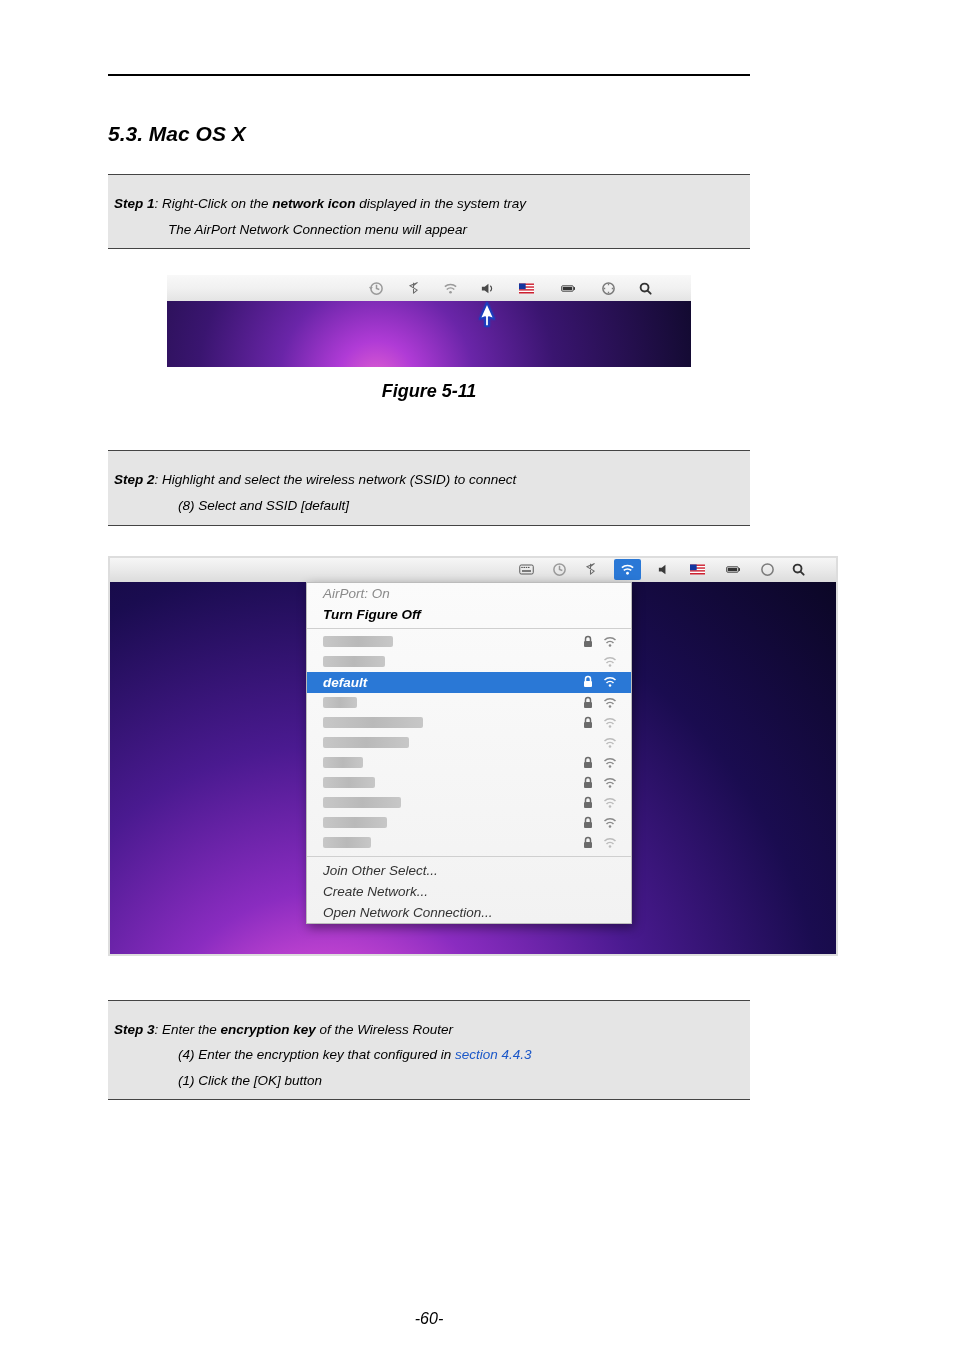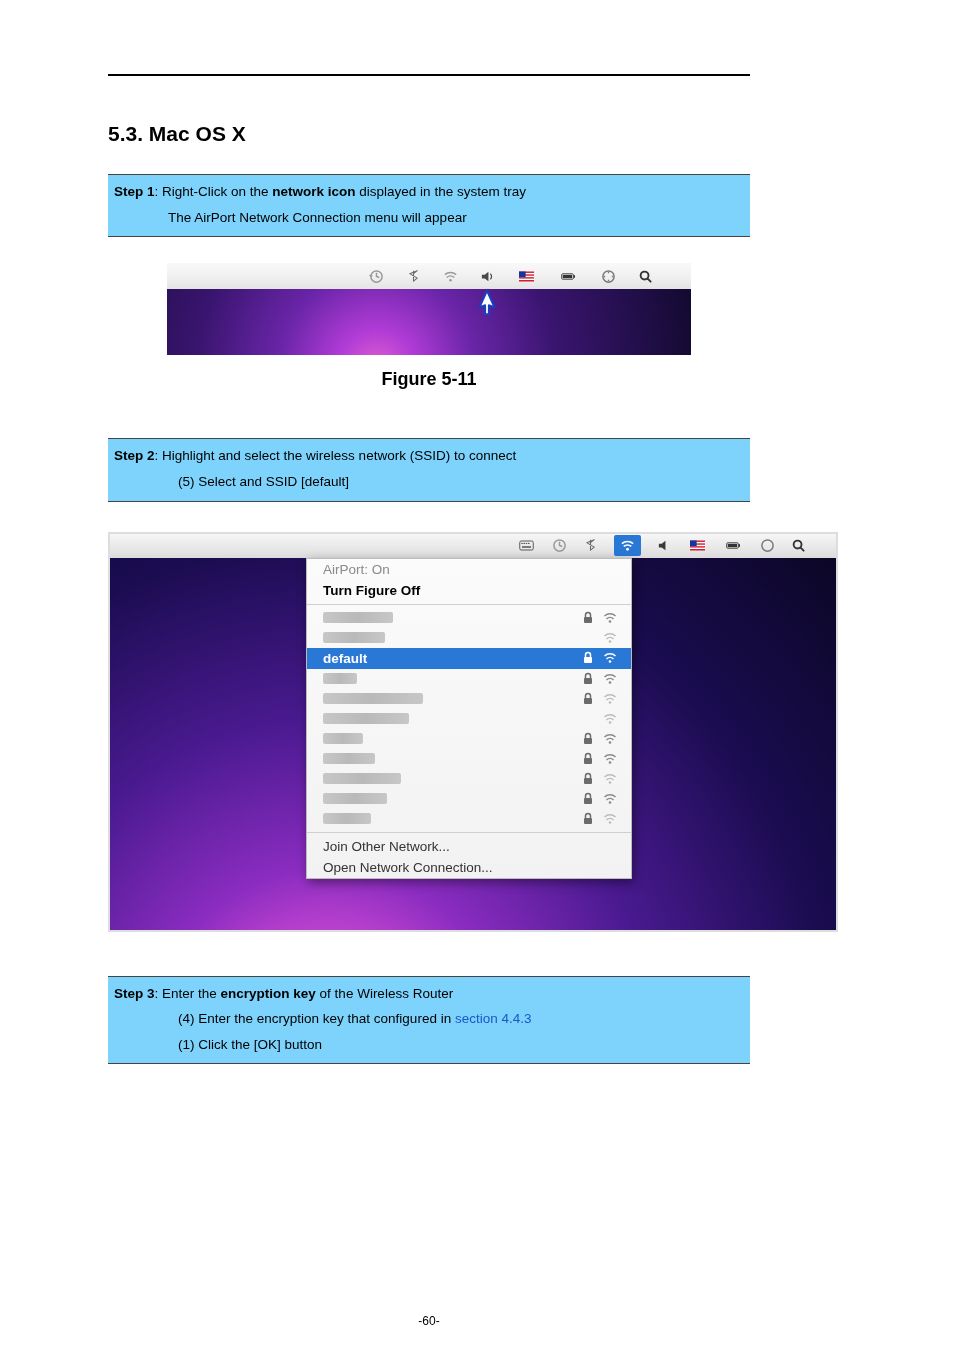--- a/index.html
+++ b/index.html
@@ -1,27 +1,27 @@
 <!DOCTYPE html>
 <html><head>
 <meta charset="utf-8">
 <style>
   * { box-sizing: border-box; margin: 0; padding: 0; }
   html, body { width: 954px; height: 1350px; background: #ffffff; font-family: Arial, Helvetica, sans-serif; color: #000; }
-  .page { width: 858px; height: 1350px; position: relative; padding: 74px 108px 0 108px; }
+  .page { width: 858px; height: 1350px; position: relative; padding: 74px 108px 0 108px; font-style: italic; }
   .top-rule { border: none; border-top: 2.5px solid #000; margin-bottom: 46px; width: 100%; }
   .heading { font-size: 21px; font-weight: bold; margin-bottom: 28px; }
-  .step-box { background: #7dd3fc; border-top: 1px solid #444; border-bottom: 1px solid #444; padding: 4px 6px 6px 6px; margin-bottom: 26px; font-size: 13.5px; line-height: 1.9; }
+  .step-box { background: #e5e5e5; border-top: 1px solid #444; border-bottom: 1px solid #444; padding: 16px 6px 6px 6px; margin-bottom: 26px; font-size: 13.5px; line-height: 1.9; }
   .step-line .label { font-weight: bold; }
   .indent1 { padding-left: 54px; }
   .indent2 { padding-left: 64px; }
   .fig-wrap { text-align: center; margin-top: 22px; margin-bottom: 48px; }
   .fig-cap { font-size: 18px; font-weight: bold; text-align: center; margin-top: 14px; }
   .link { color: #1a57c8; }
-  .page-num { position: absolute; bottom: 22px; left: 0; right: 0; text-align: center; font-size: 12px; }
+  .page-num { position: absolute; bottom: 22px; left: 0; right: 0; text-align: center; font-size: 16px; }
 
   
   .fig11 { width: 524px; height: 92px; margin: 0 auto; background: #fff; position: relative; overflow: hidden; }
   .fig11-menubar { width: 524px; height: 26px; background: linear-gradient(#f8f8f8,#f1f1f1,#e4e4e4); display:flex; align-items:center; justify-content:flex-end; gap:22px; padding-right:38px; font-size:14px; }
   .fig11-desktop { width: 524px; height: 66px; background: radial-gradient(circle at 40% 120%, #e05fd0 0%, #b03bd6 12%, #6a25a8 30%, #3a1570 55%, #120a30 100%); position: relative; }
   .fig11-arrow { position:absolute; top:0px; left:311px; width:18px; height:28px; }
   .fig11-arrow svg { filter: drop-shadow(0 0 1px #1b3fbf); }
   .mbicon { width:15px; height:15px; display:inline-flex; align-items:center; justify-content:center; }
   .mbicon svg { width:15px; height:15px; }
 
@@ -123,21 +123,21 @@
       </div>
     </div>
     <div class="fig-cap">Figure 5-11</div>
   </div>
 
   <div class="step-box">
     <div class="step-line">
       <span class="label">Step 2</span><span>: Highlight and select the wireless network (SSID) to connect</span>
     </div>
     <div class="indent2">
-      <span>(5)  Select and SSID [</span><span class="label">default</span><span>]</span>
+      <span>(8)  Select and SSID [</span><span class="label">default</span><span>]</span>
     </div>
   </div>
 
   <div class="fig-wrap" style="margin-top:30px; margin-bottom:44px;">
     <div class="fig12">
       <div class="fig12-desktop"></div>
       <div class="fig12-menubar">
         <span class="mbicon" style="width:20px">
             <svg viewBox="0 0 20 14">
               <rect x="1" y="1" width="18" height="12" rx="2" fill="none" stroke="#555" stroke-width="1.3"></rect>
@@ -353,21 +353,24 @@
             <span class="sm-icon"><svg viewBox="0 0 14 14">
                   <path d="M1.5 5a8 8 0 0 1 11 0" fill="none" stroke="#bcbcbc" stroke-width="1.5"></path>
                   <path d="M3.5 8a5 5 0 0 1 7 0" fill="none" stroke="#bcbcbc" stroke-width="1.5"></path>
                   <circle cx="7" cy="10.5" r="1.3" fill="#bcbcbc"></circle>
                 </svg></span>
           </span>
         </div>
 
         <div class="dd-sep"></div>
         <div class="dd-row">
-            <span>Join Other Network...</span>
+            <span>Join Other Select...</span>
+          </div>
+        <div class="dd-row">
+            <span>Create Network...</span>
           </div>
         <div class="dd-row">
             <span>Open Network Connection...</span>
           </div>
       </div>
     </div>
   </div>
 
   <div class="step-box">
     <div class="step-line">

